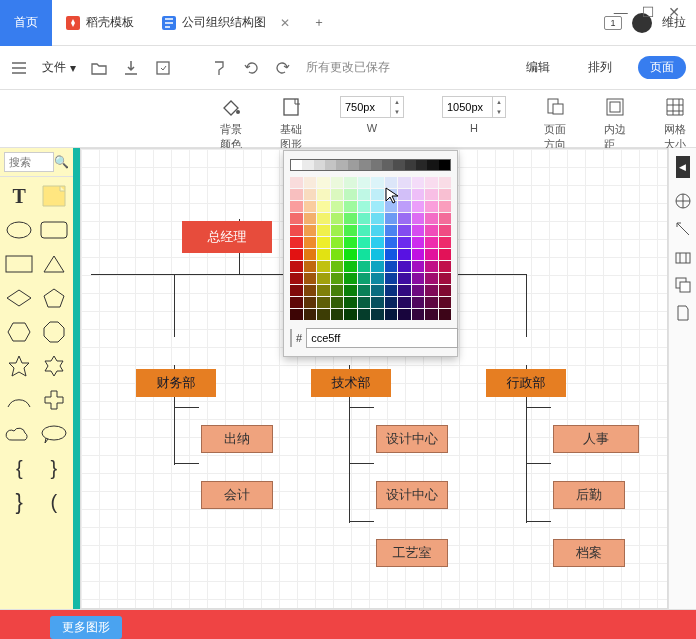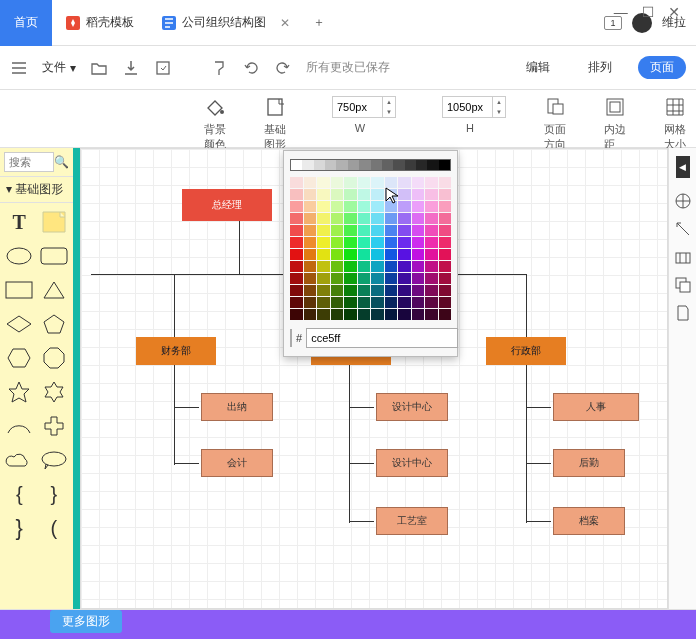--- a/index.html
+++ b/index.html
@@ -23,51 +23,51 @@
 .status-saved { color:#888; }
 .tbright { margin-left:auto; display:flex; align-items:center; gap:14px; }
 .pillbtn { padding:3px 12px; border-radius:12px; }
 .pillbtn.active { background:#377def; color:#fff; }
 .secondtoolbar { height: 58px; display:flex; align-items:flex-start; padding-top:6px; border-bottom:1px solid #e0e0e0; }
 .leftsec { width:98px; }
 .toolgroup { display:flex; flex-direction:column; align-items:center; gap:4px; padding:0 10px; }
 .toolgroup .ticon { width:22px; height:22px; color:#555; display:flex; align-items:center; justify-content:center; }
 .toolgroup .tlabel { font-size:11px; color:#555; }
 .dimbox { display:flex; align-items:center; gap:0; }
-.diminput { width:50px; height:22px; border:1px solid #ccc; border-right:none; font-size:11px; padding:0 4px;margin-left:8px; }
+.diminput { width:50px; height:22px; border:1px solid #ccc; border-right:none; font-size:11px; padding:0 4px; }
 .dimspin { width:14px; height:22px; border:1px solid #ccc; display:flex; flex-direction:column; }
 .dimspin div { flex:1; font-size:6px; display:flex; align-items:center; justify-content:center; color:#666; }
 .workarea { display:flex; height: calc(639px - 46px - 44px - 58px - 30px); }
 .sidebar { width: 80px; border-right:7px solid #14b8a6; overflow:hidden; background:#fef9c3; }
 .searchrow { display:flex; align-items:center; padding:4px; border-bottom:1px solid #e0e0e0; }
 .searchrow input { flex:1; border:1px solid #ccc; height:20px; font-size:11px; padding:0 4px; width:50px; }
 .searchrow .sicon { width:20px; text-align:center; color:#666; }
 .shapeshdr { padding:4px 6px; border-bottom:1px solid #e0e0e0; }
 .shapesgrid { padding:6px 4px; display:grid; grid-template-columns:1fr 1fr; gap:8px 4px; }
 .shape { height:26px; display:flex; align-items:center; justify-content:center; }
 .canvas { flex:1; position:relative; background:#fff; background-image:linear-gradient(#eee 1px,transparent 1px),linear-gradient(90deg,#eee 1px,transparent 1px); background-size:18px 18px; overflow:hidden; border:1px solid #ddd; }
-.box { position:absolute; display:flex; align-items:center; justify-content:center; font-size:10px; }
+.box { position:absolute; display:flex; align-items:center; justify-content:center; font-size:13px;margin-top:32px; }
 .box.red { background:#e74c3c; color:#fff; }
 .box.orange { background:#efa37e; color:#333; border:1px solid #a86c50; }
 .box.orange2 { background:#e67e22; color:#0f172a; }
 .line { position:absolute; background:#333; }
 .colorpopup { position:absolute; top:150px; left:283px; width:175px; background:#f7f7f7; border:1px solid #bbb; box-shadow:0 3px 8px rgba(0,0,0,0.25); z-index:10; padding:8px 6px; }
 .grayrow { display:flex; height:12px; border:1px solid #666; margin-bottom:6px; }
 .grayrow div { flex:1; }
 .colorgrid { display:grid; grid-template-columns:repeat(12,1fr); gap:1px; }
 .colorcell { height:11px; }
 .hexrow { display:flex; align-items:center; margin-top:8px; gap:4px; }
 .swatch { width:18px; height:18px; border:1px solid #aaa; background:repeating-conic-gradient(#ccc 0 25%,#fff 0 50%) 0 0/8px 8px; }
 .hexlbl { font-size:11px; }
 .hexinput { flex:1; border:1px solid #aaa; height:20px; font-size:11px; padding:0 4px; }
 .cursor { position:absolute; pointer-events:none; }
 .rightbar { width:28px; border-left:1px solid #e0e0e0; display:flex; flex-direction:column; align-items:center; gap:10px; padding-top:8px; background:#fafafa; }
 .rightbar .collapse { height:22px; width:14px; background:#333; color:#fff; font-size:9px; display:flex; align-items:center; justify-content:center; margin-bottom:4px; }
 .rightbar .ricon { width:18px; height:18px; color:#555; }
-.bottombar { position:absolute; bottom:0; left:0; right:0; height:30px; border-top:1px solid #e0e0e0; display:flex; align-items:flex-start; background:#8b5cf6; }
+.bottombar { position:absolute; bottom:0; left:0; right:0; height:30px; border-top:1px solid #e0e0e0; display:flex; align-items:flex-end; background:#ef4444; }
 .moreshapes { margin-left:50px; background:#4aa3f0; color:#fff; padding:3px 12px; border-radius:3px; font-size:12px; }
 </style>
 </head>
 <body>
 
 <div class="wincontrols" style="position:absolute;top:4px;right:6px;z-index:5;">
   <span>―</span>
   <span>☐</span>
   <span>✕</span>
 </div>
@@ -220,21 +220,20 @@
   </div>
 </div>
 
 <div class="workarea">
 
   <div class="sidebar">
     <div class="searchrow">
       <input placeholder="搜索" style="">
       <span class="sicon">🔍</span>
     </div>
-    <div class="shapeshdr">▾ <span>基础图形</span></div>
     <div class="shapesgrid">
       <div class="shape" style="font-size:20px;font-weight:bold;font-family:serif;">T</div>
       <div class="shape">
           <svg width="24" height="22">
             <path d="M1 1h22v20H1z M18 1v5h5" fill="#ffe680" stroke="#cc9"></path>
           </svg>
         </div>
       <div class="shape">
           <svg width="28" height="20">
             <ellipse cx="14" cy="10" rx="12" ry="8" fill="none" stroke="#333"></ellipse>

